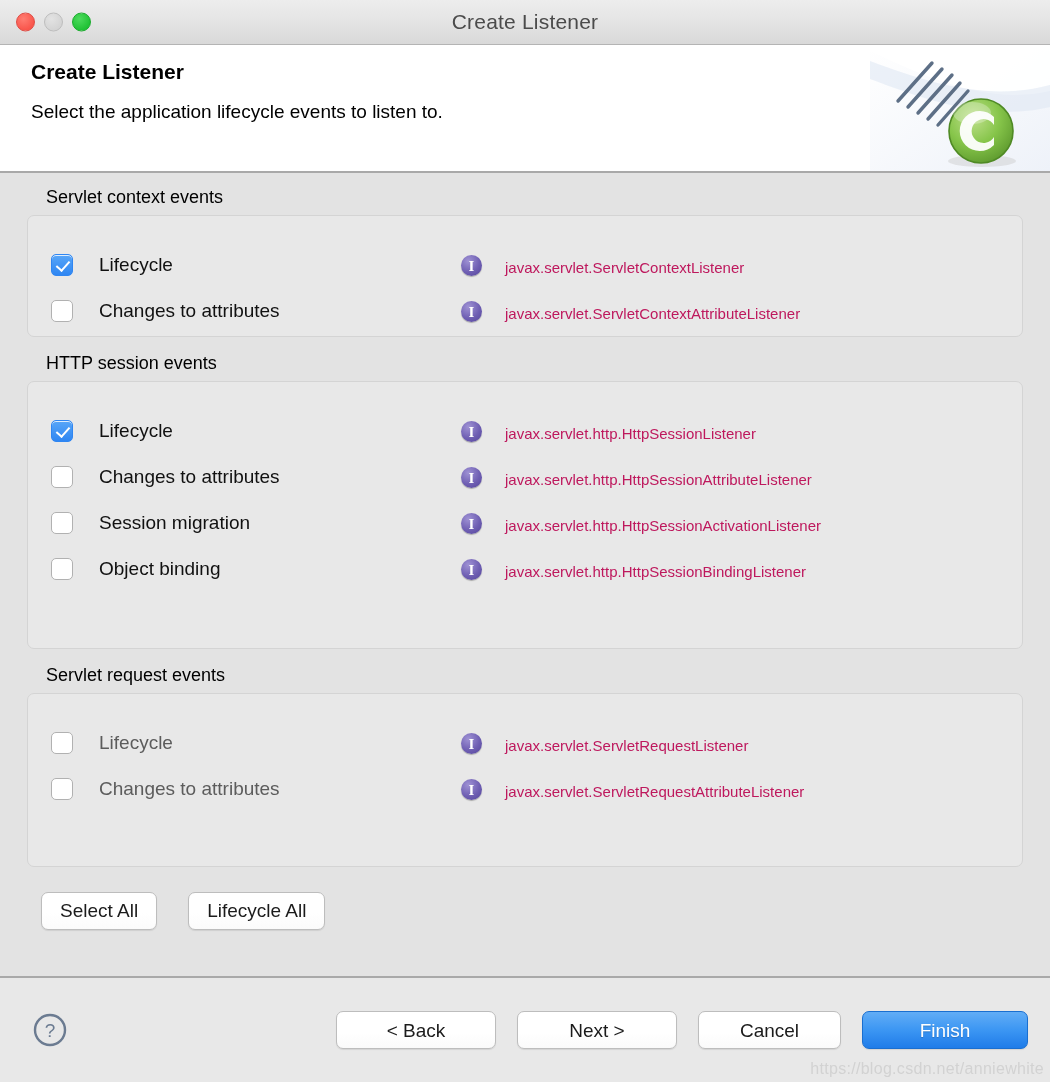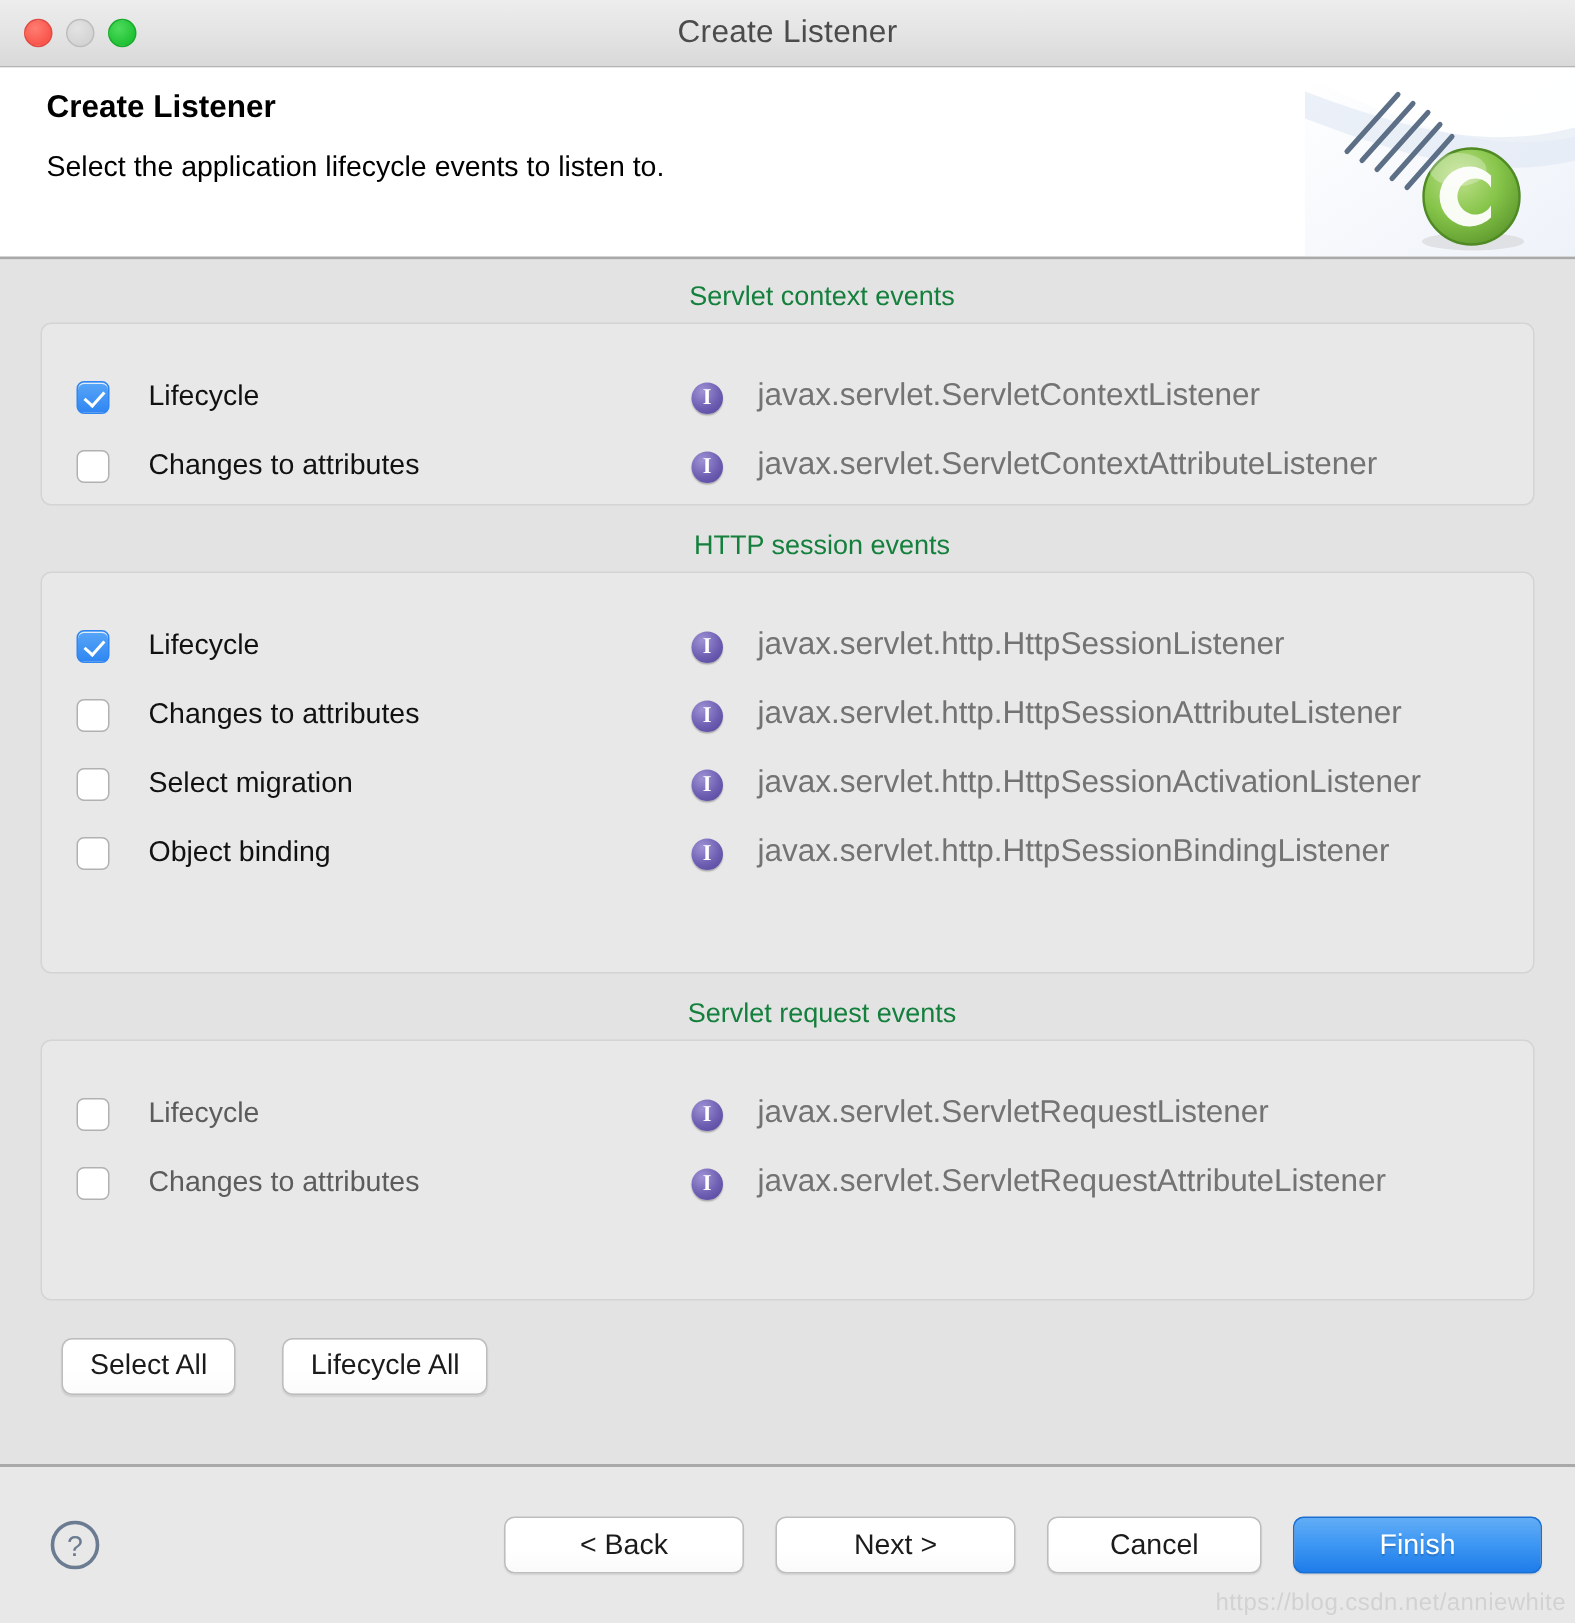--- a/index.html
+++ b/index.html
@@ -76,25 +76,24 @@
   
   .content {
     flex: 1 1 auto;
     background: #e3e3e3;
     padding: 14px 0 0 0;
     box-sizing: border-box;
     position: relative;
   }
   .group { margin: 0 0 0 0; }
   .group-label {
-    font-size: 18px; color: #15803d;
+    font-size: 18px; color: #000000;
     padding-left: 46px;
     margin-bottom: 7px;
     margin-top: 16px;
-    text-align: center;
   }
   .group:first-of-type .group-label { margin-top: 0; }
   .panel {
     margin: 0 27px;
     background: #e8e8e8;
     border: 1px solid #d4d4d4;
     border-radius: 7px;
     box-sizing: border-box;
     padding: 14px 0 14px 0;
   }
@@ -148,21 +147,21 @@
     content: "I";
     position: absolute; left: 0; right: 0; top: 50%;
     transform: translateY(-50%);
     text-align: center;
     font-family: "Liberation Serif", serif;
     font-weight: bold;
     font-size: 15px; line-height: 1;
     color: #ffffff;
   }
   .iface-name {
-    font-size: 21px; color: #737373;
+    font-size: 15px; color: #be185d;
     margin-left: 13px;
     white-space: nowrap;
   }
 
   
   .selbar {
     display: flex; gap: 31px;
     padding: 25px 0 0 41px;
   }
   .btn {
@@ -309,21 +308,21 @@
           <div class="iface-name">javax.servlet.http.HttpSessionListener</div>
         </div>
         <div class="row">
           <div class="cb"></div>
           <div class="row-label">Changes to attributes</div>
           <div class="iface-icon"></div>
           <div class="iface-name">javax.servlet.http.HttpSessionAttributeListener</div>
         </div>
         <div class="row">
           <div class="cb"></div>
-          <div class="row-label">Select migration</div>
+          <div class="row-label">Session migration</div>
           <div class="iface-icon"></div>
           <div class="iface-name">javax.servlet.http.HttpSessionActivationListener</div>
         </div>
         <div class="row">
           <div class="cb"></div>
           <div class="row-label">Object binding</div>
           <div class="iface-icon"></div>
           <div class="iface-name">javax.servlet.http.HttpSessionBindingListener</div>
         </div>
       </div>

